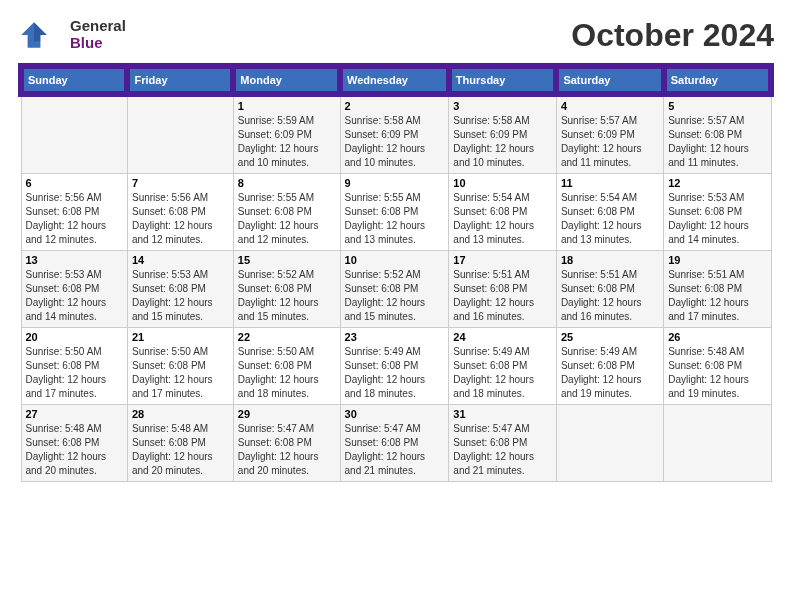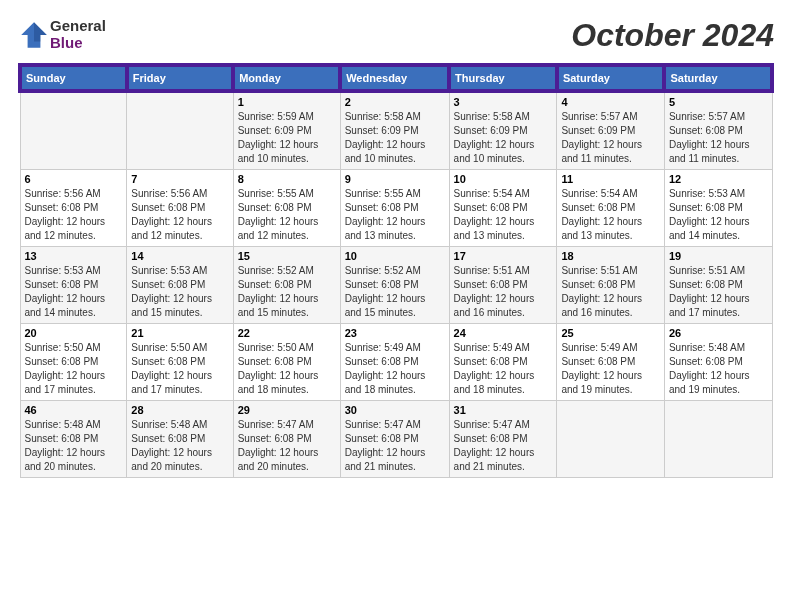--- a/index.html
+++ b/index.html
@@ -17,21 +17,21 @@
     }
     .header {
       display: flex;
       justify-content: space-between;
       align-items: flex-start;
       margin-bottom: 10px;
     }
     .logo {
       display: flex;
       align-items: center;
-      gap: 0;
+      gap: 20px;
     }
     .logo-text {
       display: flex;
       flex-direction: column;
       line-height: 1.1;
     }
     .logo-general {
       font-size: 15px;
       font-weight: bold;
       color: #333;
@@ -40,21 +40,20 @@
       font-size: 15px;
       font-weight: bold;
       color: #701a75;
     }
     .logo-icon {
       width: 32px;
       height: 32px;
     }
     .title-block {
       text-align: right;
-      font-style: italic;
     }
     .main-title {
       font-size: 32px;
       font-weight: bold;
       color: #333;
       line-height: 1.1;
     }
     .subtitle {
       font-size: 13px;
       color: #555;
@@ -64,21 +63,21 @@
       border-collapse: collapse;
       font-size: 9.5px;
     }
     thead tr th {
       background-color: #3b6fbc;
       color: #fff;
       padding: 5px 4px;
       text-align: left;
       font-size: 11px;
       font-weight: bold;
-      border: 4px solid #4c1d95;
+      border: 6px solid #4c1d95;
     }
     tbody tr td {
       border: 1px solid #ccc;
       vertical-align: top;
       padding: 3px 4px;
       min-height: 72px;
       width: 113px;
     }
     tbody tr:nth-child(odd) td {
       background-color: #f5f5f5;
@@ -295,21 +294,21 @@
           </td>
           <td>
             <span class="day-num">26</span>
             <div class="day-info">Sunrise: 5:48 AM
 Sunset: 6:08 PM
 Daylight: 12 hours and 19 minutes.</div>
           </td>
         </tr>
         <tr>
           <td>
-            <span class="day-num">46</span>
+            <span class="day-num">27</span>
             <div class="day-info">Sunrise: 5:48 AM
 Sunset: 6:08 PM
 Daylight: 12 hours and 20 minutes.</div>
           </td>
           <td>
             <span class="day-num">28</span>
             <div class="day-info">Sunrise: 5:48 AM
 Sunset: 6:08 PM
 Daylight: 12 hours and 20 minutes.</div>
           </td>

